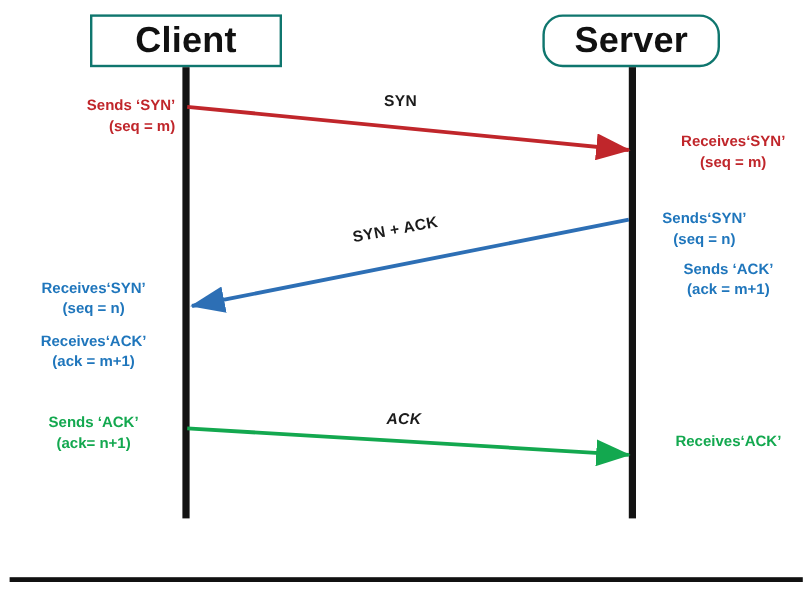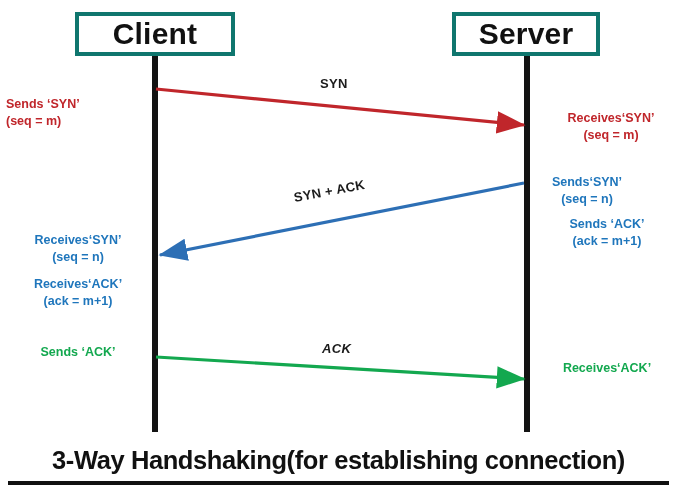--- a/index.html
+++ b/index.html
@@ -21,32 +21,32 @@
     left: 0;
     top: 0;
     width: 677px;
     height: 493px;
   }
 
   
   .node-box {
     position: absolute;
     box-sizing: border-box;
-    border: 4px solid #0f766e;
+    border: 2px solid #0f766e;
     background: #ffffff;
     display: flex;
     align-items: center;
     justify-content: center;
     font-size: 30px;
     font-weight: bold;
     color: #111111;
     letter-spacing: 0.2px;
   }
   #client-box { left: 75px;  top: 12px; width: 160px; height: 44px; }
-  #server-box { left: 452px; top: 12px; width: 148px; height: 44px; }
+  #server-box { left: 452px; top: 12px; width: 148px; height: 44px; border-radius: 17px; }
 
   
   .lifeline {
     position: absolute;
     width: 6px;
     background: #131313;
     top: 56px;
     height: 376px;
   }
   #client-lifeline { left: 152px; }
@@ -58,21 +58,21 @@
     font-size: 12.5px;
     font-weight: bold;
     line-height: 17px;
     white-space: nowrap;
   }
   .annot .line2 { display: block; }
   .red   { color: #c0262b; }
   .blue  { color: #1f76bc; }
   .green { color: #13a84f; }
 
-  #annot-client-syn      { left: 6px;   top: 80px;  width: 140px; text-align: left; margin-top: 16px; }
+  #annot-client-syn      { left: 6px;   top: 80px;  width: 140px; text-align: right; }
   #annot-server-syn      { left: 548px; top: 110px; width: 126px; text-align: center; }
   #annot-server-synack   { left: 520px; top: 174px; width: 134px; text-align: center; }
   #annot-server-ack      { left: 540px; top: 216px; width: 134px; text-align: center; }
   #annot-client-rsyn     { left: 10px;  top: 232px; width: 136px; text-align: center; }
   #annot-client-rack     { left: 10px;  top: 276px; width: 136px; text-align: center; }
   #annot-client-sack     { left: 10px;  top: 344px; width: 136px; text-align: center; }
   #annot-server-rack     { left: 540px; top: 360px; width: 134px; text-align: center; }
 
   
   .arrow-label {
@@ -171,22 +171,22 @@
     <span class="line2">(seq = n)</span>
   </div>
 
   <div class="annot blue" id="annot-client-rack">
     <span>Receives‘ACK’</span>
     <span class="line2">(ack = m+1)</span>
   </div>
 
   <div class="annot green" id="annot-client-sack">
     <span>Sends ‘ACK’</span>
+    <span class="line2">(ack= n+1)</span>
   </div>
 
   <div class="annot green" id="annot-server-rack">
     <span>Receives‘ACK’</span>
   </div>
 
-  <div id="caption">3-Way Handshaking(for establishing connection)</div>
   <div id="caption-underline"></div>
 
 </div>
 
 </body></html>

